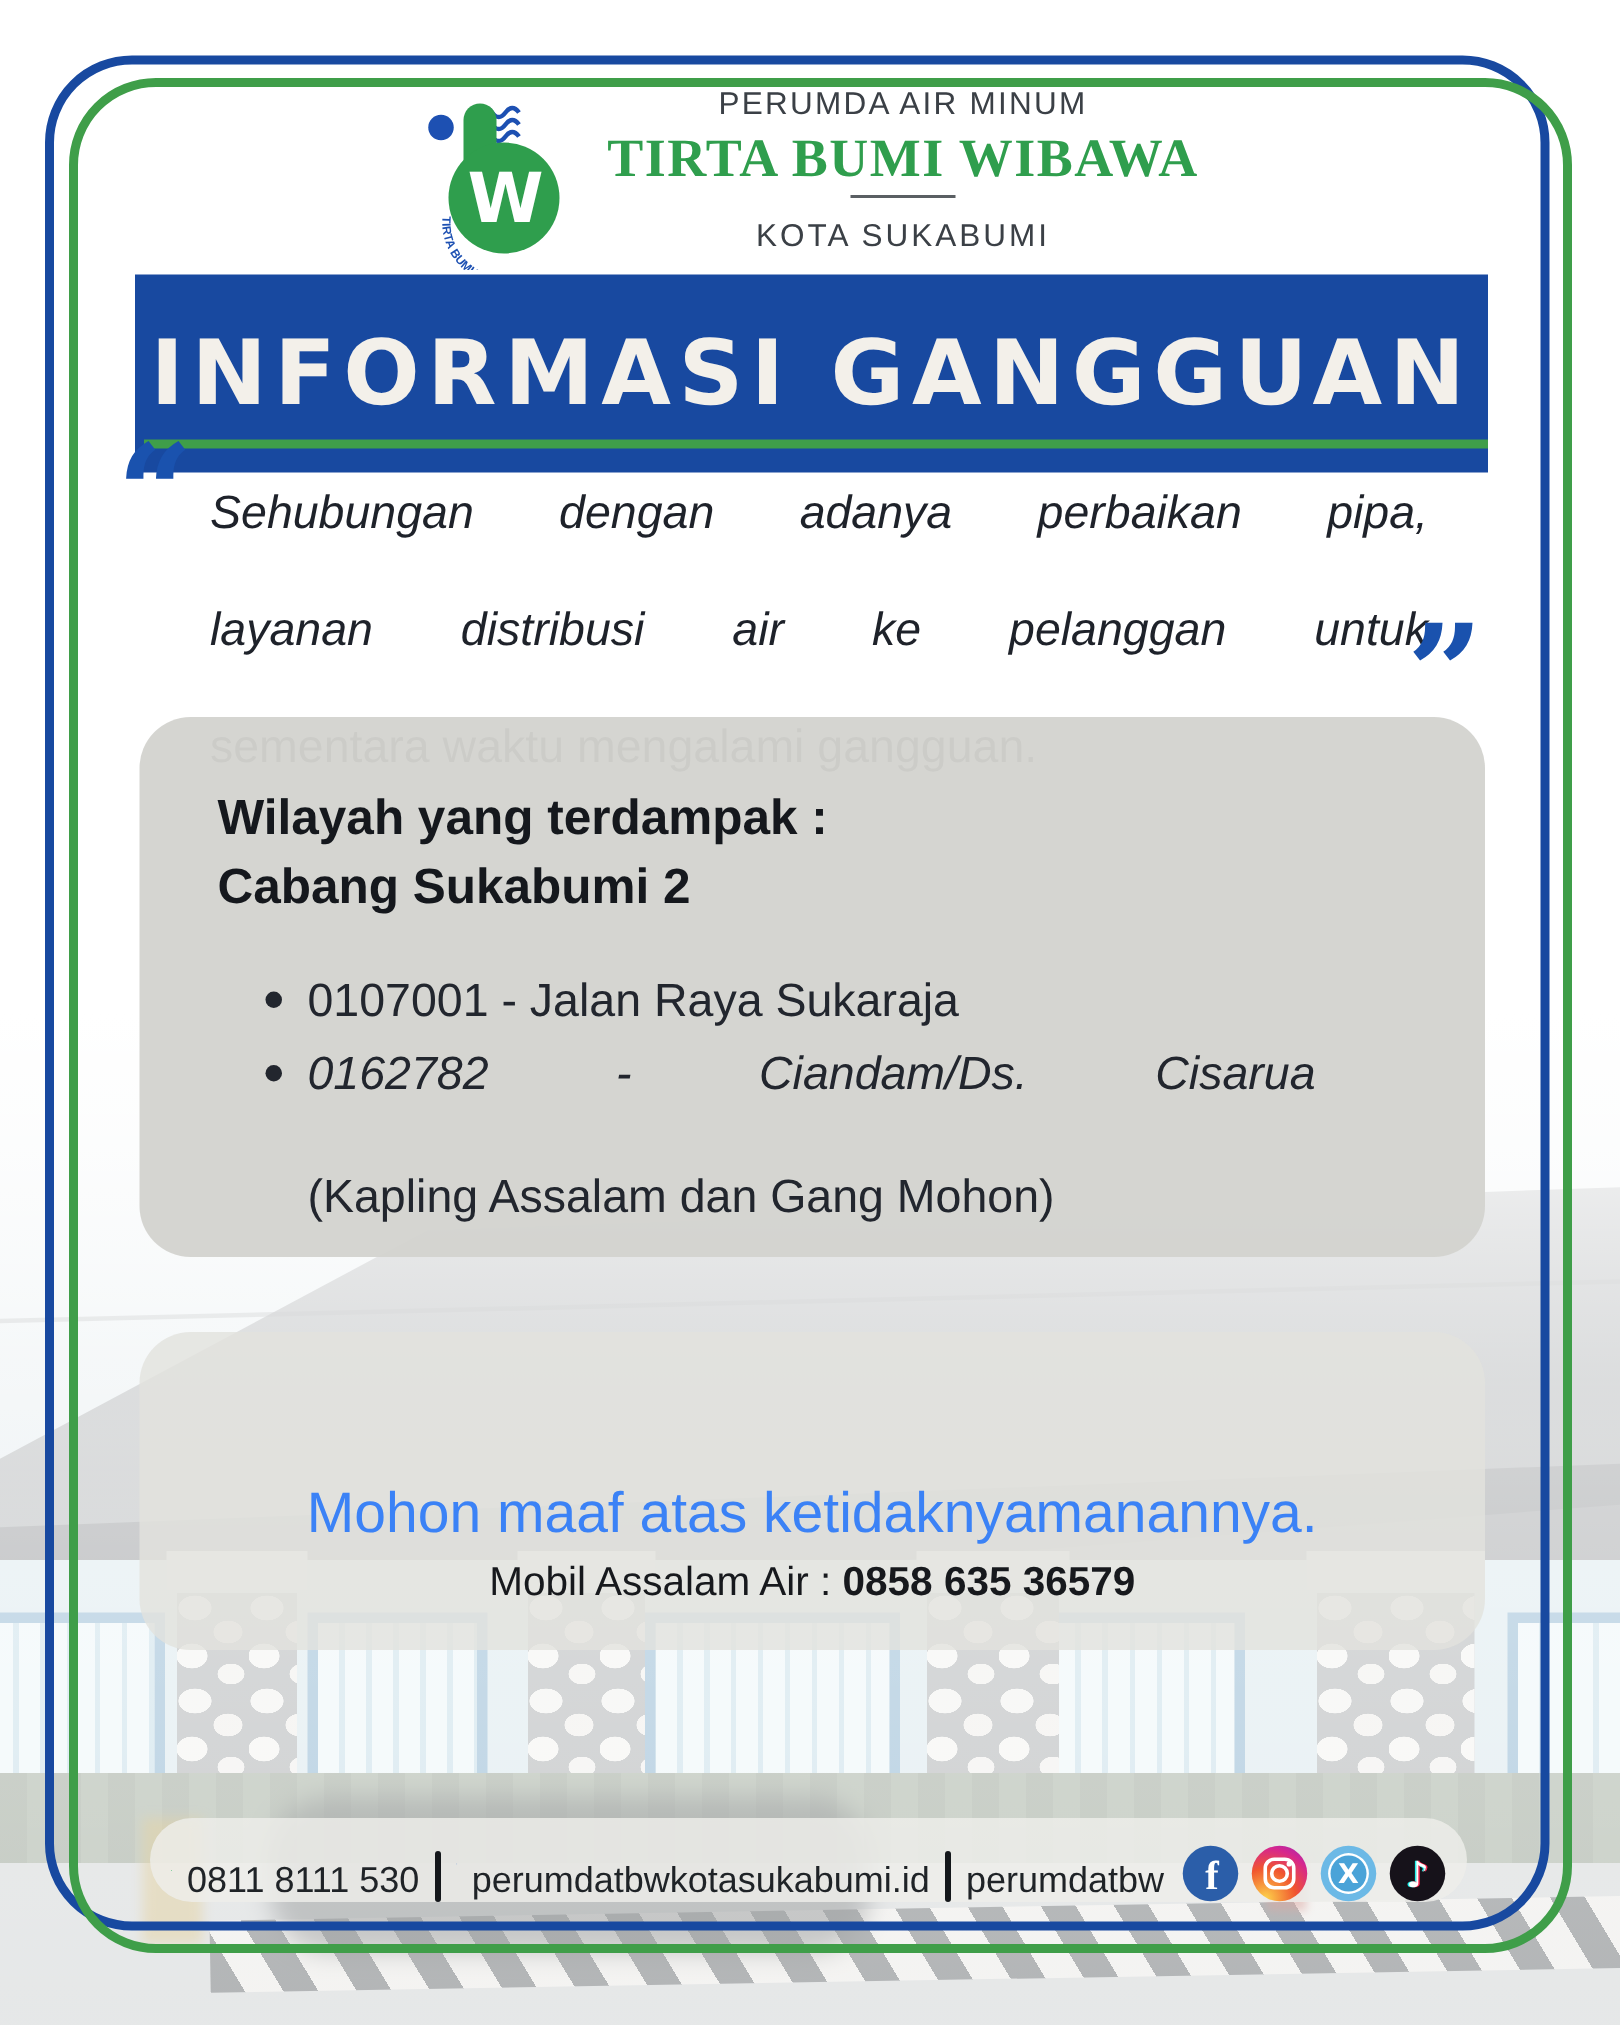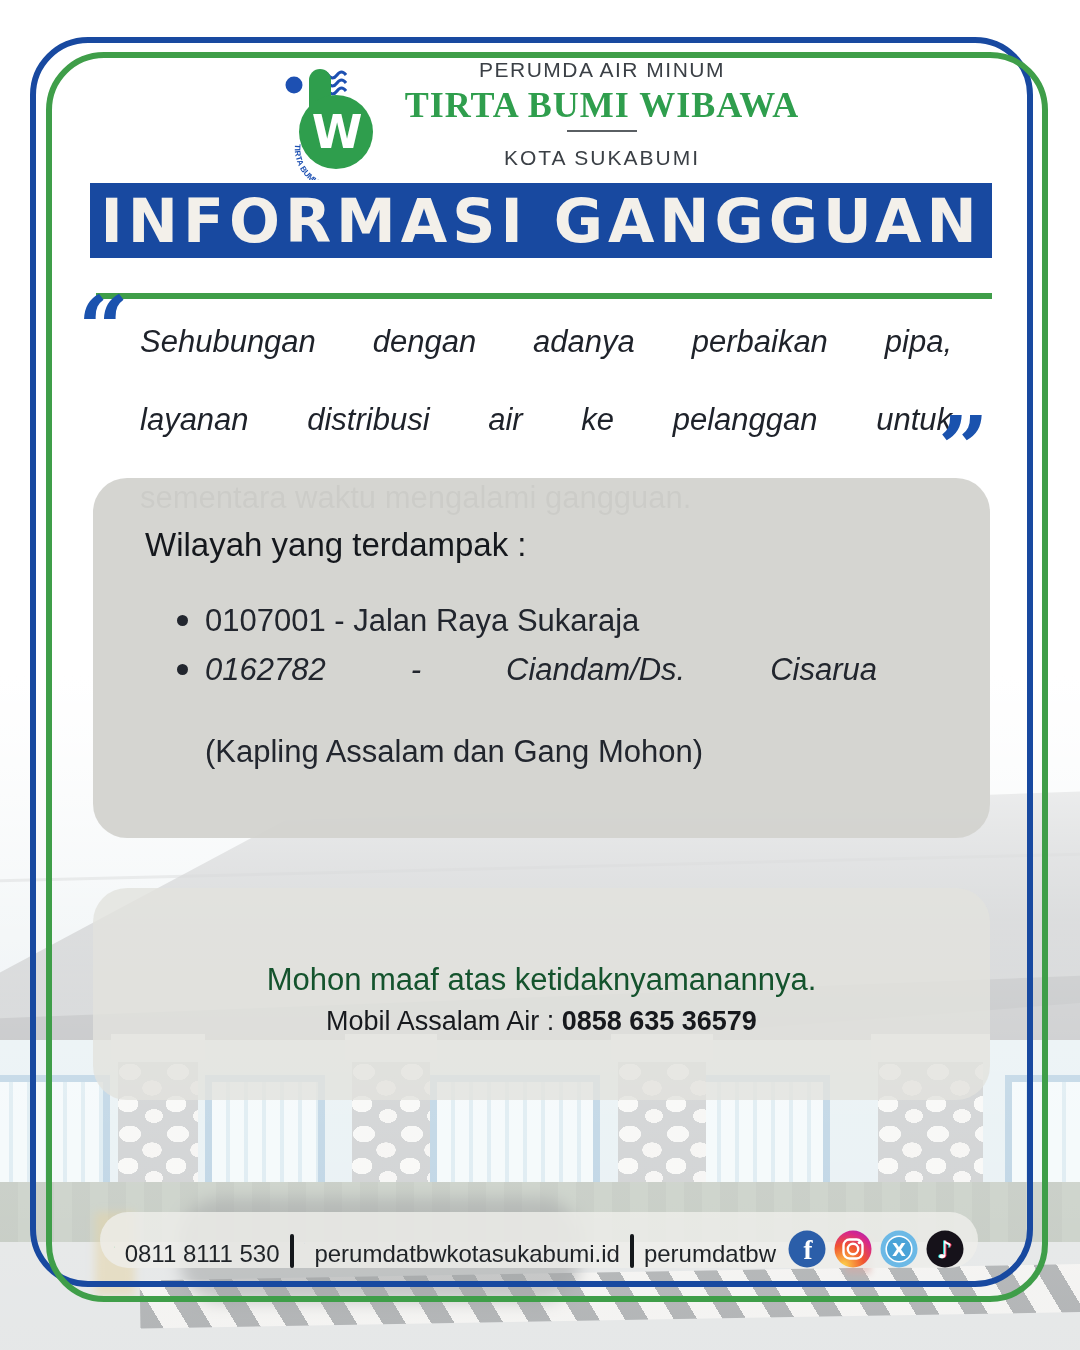--- a/index.html
+++ b/index.html
@@ -44,41 +44,41 @@
   .frame-green{left:46px;top:52px;width:1002px;height:1250px;border:6px solid #3f9e49;}
   
   .logo-row{position:absolute;left:0;top:58px;width:100%;display:flex;justify-content:center;align-items:center;gap:12px;}
   .logo-text{display:flex;flex-direction:column;align-items:center;}
   .logo-top{font-size:21px;letter-spacing:1.5px;color:#3b4046;}
   .logo-name{font-family:"Liberation Serif",serif;font-weight:bold;font-size:36px;letter-spacing:1px;color:#2f9e4d;margin-top:2px;}
   .logo-city-row{display:flex;align-items:center;gap:14px;margin-top:4px;flex-direction:column;}
   .logo-city{font-size:21px;letter-spacing:2px;color:#3b4046;}
   .dash{width:70px;height:2px;background:#5a5f63;}
   
-  .banner{position:absolute;left:90px;top:183px;width:902px;height:75px;background:#1849a0;
+  .banner{position:absolute;left:90px;top:183px;width:902px;height:132px;background:#1849a0;
     display:flex;align-items:center;justify-content:center;}
   .banner-title{font-family:"DejaVu Sans",sans-serif;font-weight:bold;font-size:60px;letter-spacing:5px;color:#f3f0ea;white-space:nowrap;}
   .banner-underline{position:absolute;left:96px;top:293px;width:896px;height:6px;background:#3f9e49;}
   
   .quote-mark{position:absolute;font-family:"DejaVu Serif",serif;font-weight:bold;font-size:88px;line-height:40px;color:#1a52ae;}
   .quote-open{left:78px;top:308px;}
   .quote-close{left:938px;top:428px;}
   .quote-text{position:absolute;left:140px;top:322px;width:812px;font-size:31px;line-height:39px;color:#1e222a;}
   .jl{text-align:justify;font-style:italic;}
   .jl::after{content:"";display:inline-block;width:100%;height:0;}
   
   .box{position:absolute;left:93px;width:897px;border-radius:34px;box-sizing:border-box;}
   .box1{top:478px;height:360px;background:rgba(211,211,207,.96);}
-  .box1 h2{margin:44px 0 0 52px;font-size:33px;line-height:46px;color:#15181d;font-weight:normal;}
+  .box1 h2{margin:44px 0 0 52px;font-size:33px;line-height:46px;color:#15181d;font-weight:bold;}
   .box1 ul{list-style:none;margin:32px 0 0 112px;padding:0;width:672px;font-size:31px;line-height:41px;color:#22262e;}
   .box1 li{position:relative;margin-bottom:8px;}
   .box1 li::before{content:"";position:absolute;left:-28px;top:15px;width:11px;height:11px;border-radius:50%;background:#22262e;}
   .block{display:block;}
   .box2{top:888px;height:212px;background:rgba(226,226,221,.8);text-align:center;}
-  .apology-line{margin-top:74px;font-size:31px;color:#14532d;}
+  .apology-line{margin-top:100px;font-size:38px;color:#3b82f6;}
   .tank-line{margin-top:8px;font-size:27px;color:#17191d;}
   .tank-line strong{font-weight:bold;}
   
   .pill{position:absolute;left:100px;top:1212px;width:878px;height:56px;border-radius:30px;
     background:rgba(238,238,234,.82);display:flex;align-items:flex-end;gap:10px;padding:0 14px;box-sizing:border-box;}
   .f-text{font-size:24px;color:#1f2327;white-space:nowrap;}
   .f-sep{width:4px;height:34px;background:#14171b;border-radius:2px;flex:0 0 auto;}
   .socials{display:flex;align-items:center;gap:8px;margin-left:2px;}
   .icon-btn{display:block;}
 </style>
@@ -152,20 +152,21 @@
   <div class="quote-text">
     <div class="jl">Sehubungan dengan adanya perbaikan pipa,</div>
     <div class="jl">layanan distribusi air ke pelanggan untuk</div>
     <div>sementara waktu mengalami gangguan.</div>
   </div>
   <span class="quote-mark quote-close">”</span>
 
   <section class="box box1">
     <h2>
       <span class="block">Wilayah yang terdampak :</span>
+      <span class="block">Cabang Sukabumi 2</span>
     </h2>
     <ul>
       <li>
         <span class="block">0107001 - Jalan Raya Sukaraja</span>
       </li>
       <li>
         <span class="block jl">0162782 - Ciandam/Ds. Cisarua</span>
         <span class="block">(Kapling Assalam dan Gang Mohon)</span>
       </li>
     </ul>

